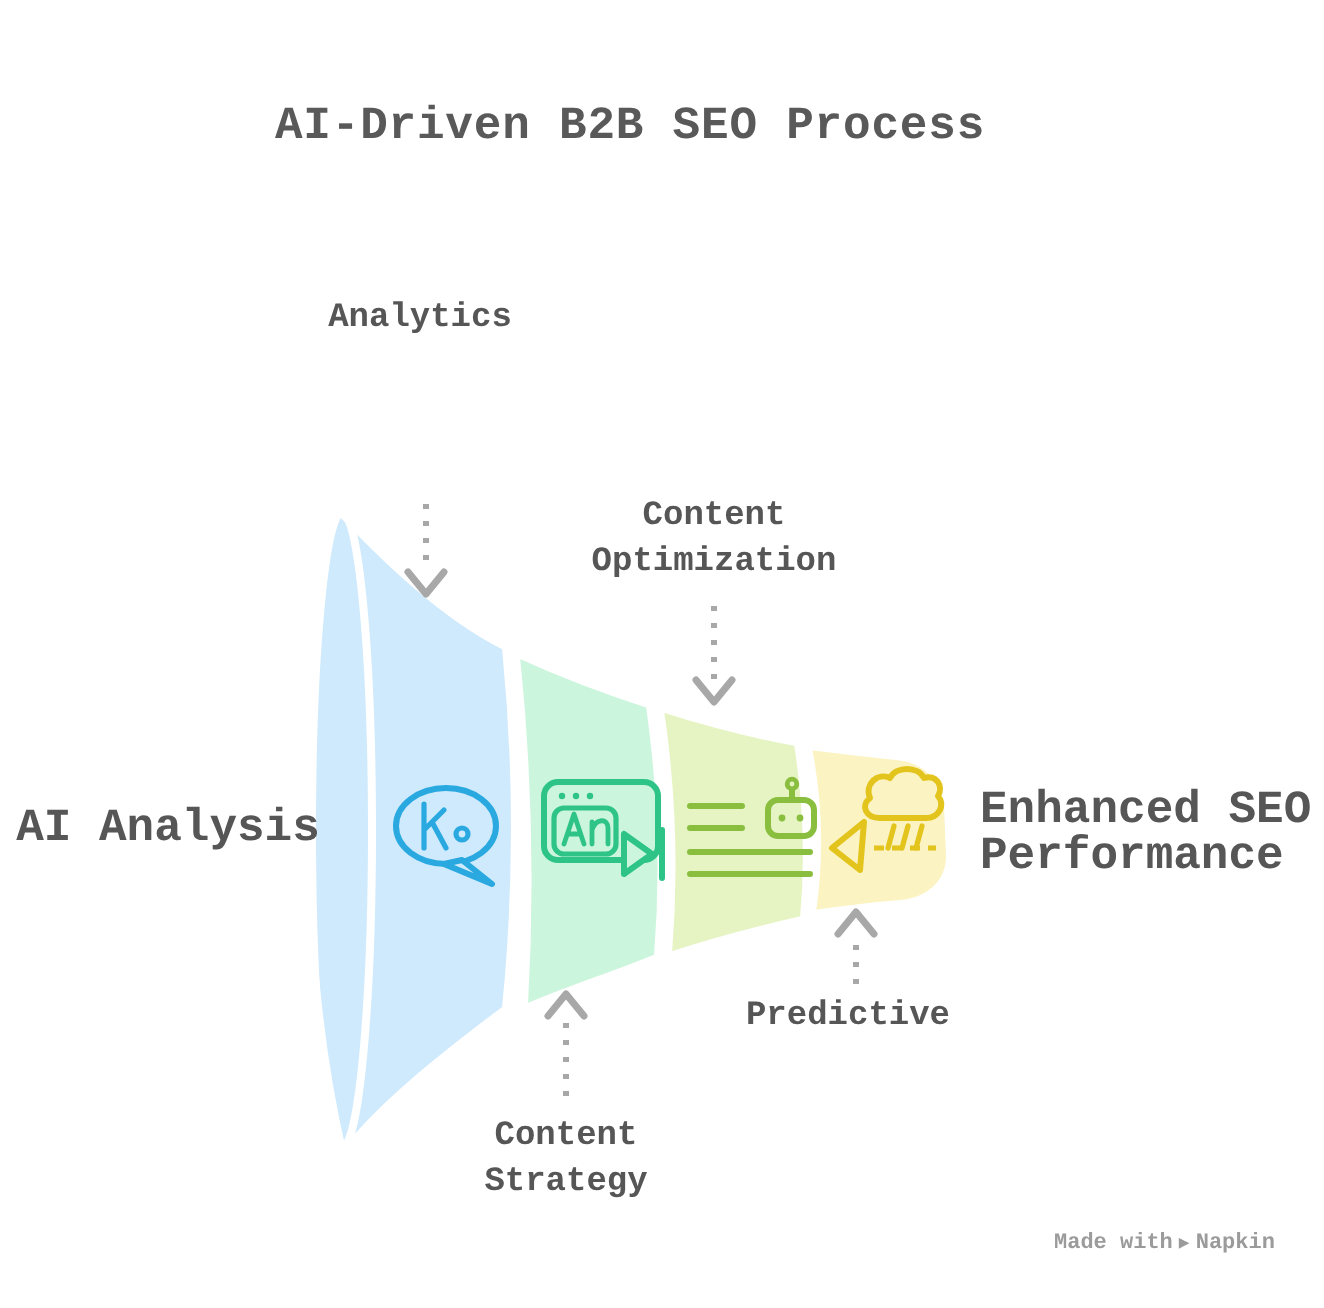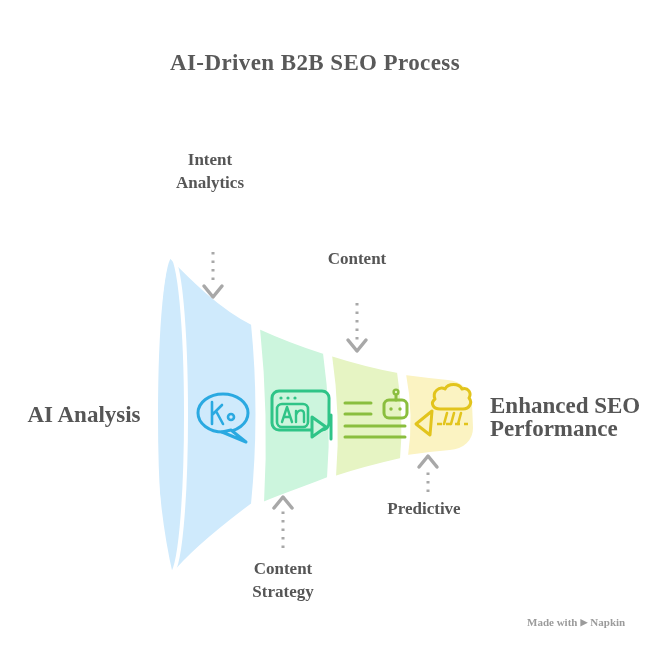--- a/index.html
+++ b/index.html
@@ -1,17 +1,17 @@
 <!DOCTYPE html>
 <html><head>
 <meta charset="utf-8">
 <style>
   html,body{margin:0;padding:0;background:#fff;}
   .canvas{position:relative;width:662px;height:654px;background:#ffffff;
-          font-family:Liberation Serif, serif;overflow:hidden;}
+          font-family:Liberation Mono, monospace;overflow:hidden;}
   .funnel-svg{position:absolute;left:0;top:0;}
   .title{position:absolute;left:315px;top:50px;transform:translateX(-50%);
          font-size:23px;font-weight:bold;color:#595959;white-space:nowrap;letter-spacing:.4px;}
   .callout{position:absolute;transform:translateX(-50%);text-align:center;
            font-size:17px;font-weight:bold;color:#565656;line-height:23px;white-space:nowrap;}
   .callout-keyword{left:210px;top:148px;}
   .callout-content-optimization{left:357px;top:247px;}
   .callout-content-strategy{left:283px;top:557px;}
   .callout-predictive{left:424px;top:497px;}
   .side-label{position:absolute;font-size:23px;font-weight:bold;color:#565656;
@@ -88,26 +88,26 @@
       <g>
         <path d="M428,492 L428,468" stroke-width="3" stroke-dasharray="2.5 6"></path>
         <path d="M419,467 L428,456 L437,467" stroke-width="3.5" stroke-linecap="round" stroke-linejoin="round"></path>
       </g>
     </g>
   </svg>
 
   <div class="title">AI-Driven B2B SEO Process</div>
 
   <div class="callout callout-keyword">
-    <div>Intent</div>
     <div>Analytics</div>
   </div>
 
   <div class="callout callout-content-optimization">
     <div>Content</div>
+    <div>Optimization</div>
   </div>
 
   <div class="callout callout-content-strategy">
     <div>Content</div>
     <div>Strategy</div>
   </div>
 
   <div class="callout callout-predictive">
     <div>Predictive</div>
   </div>

